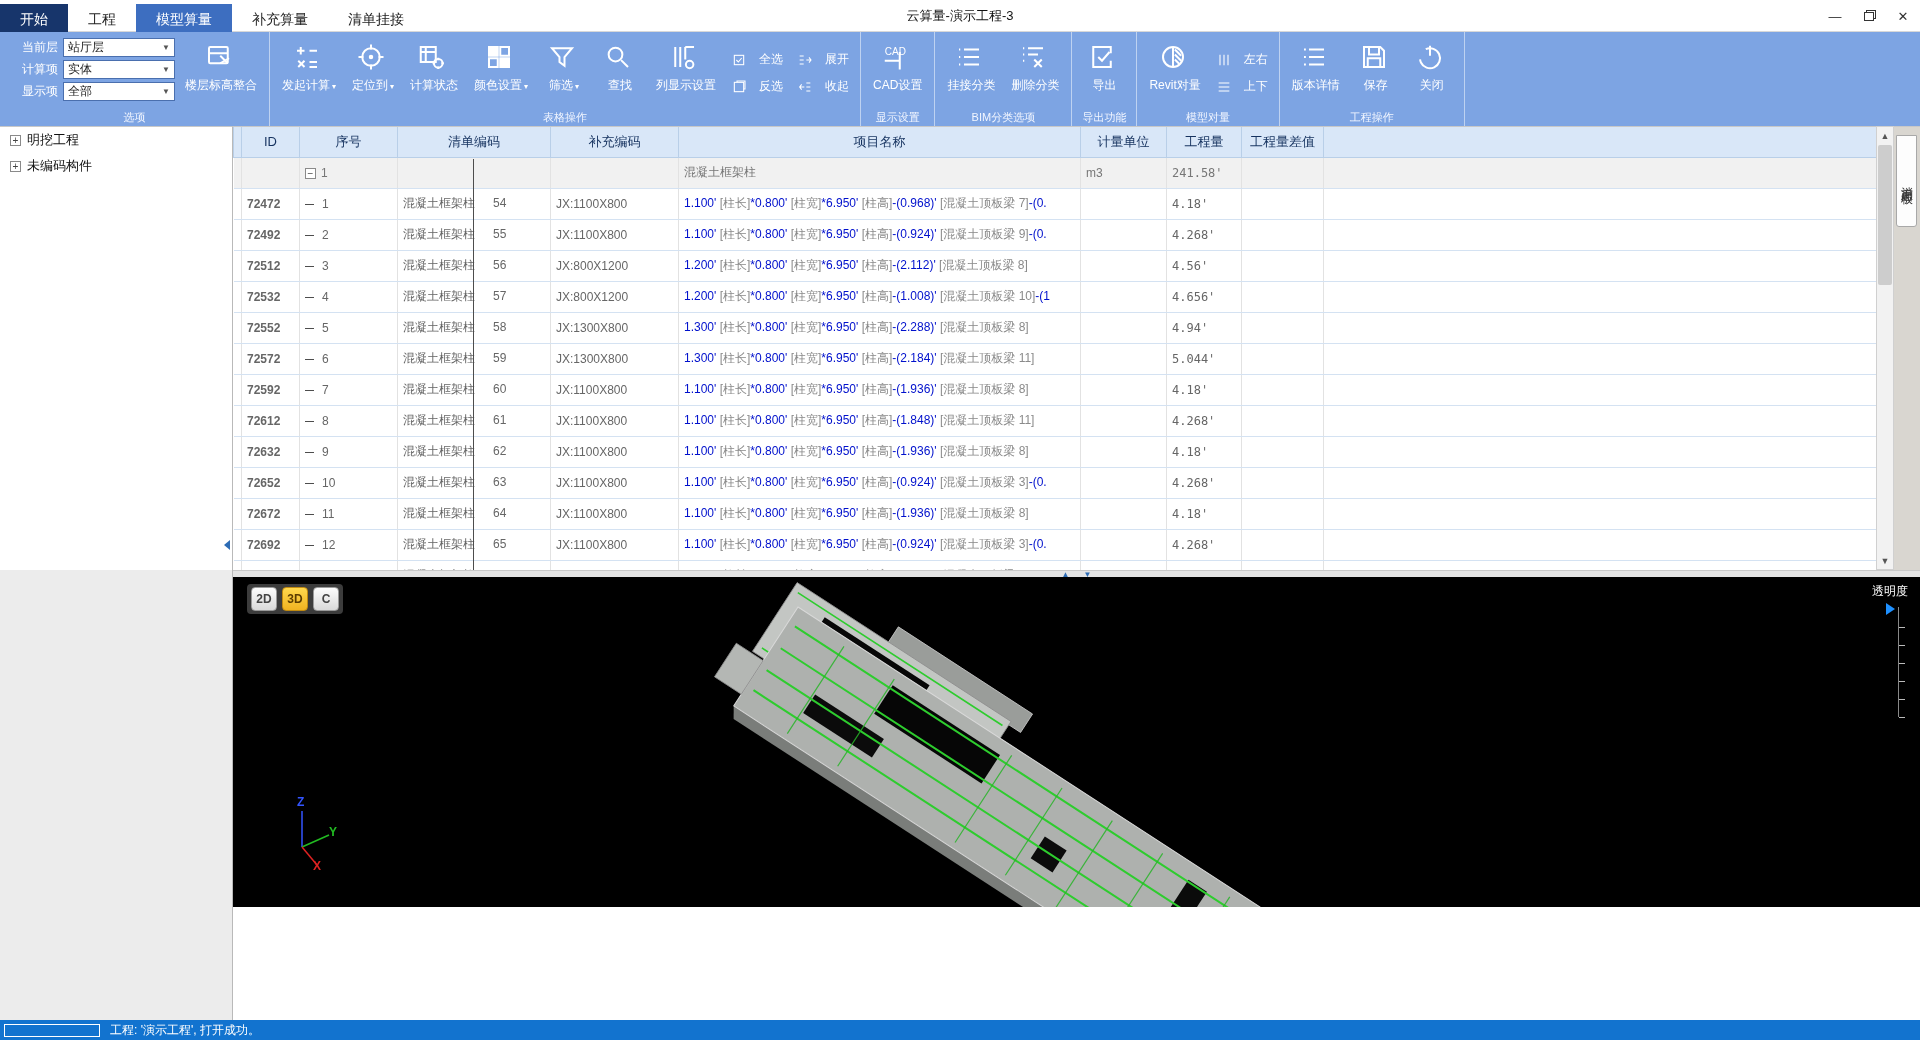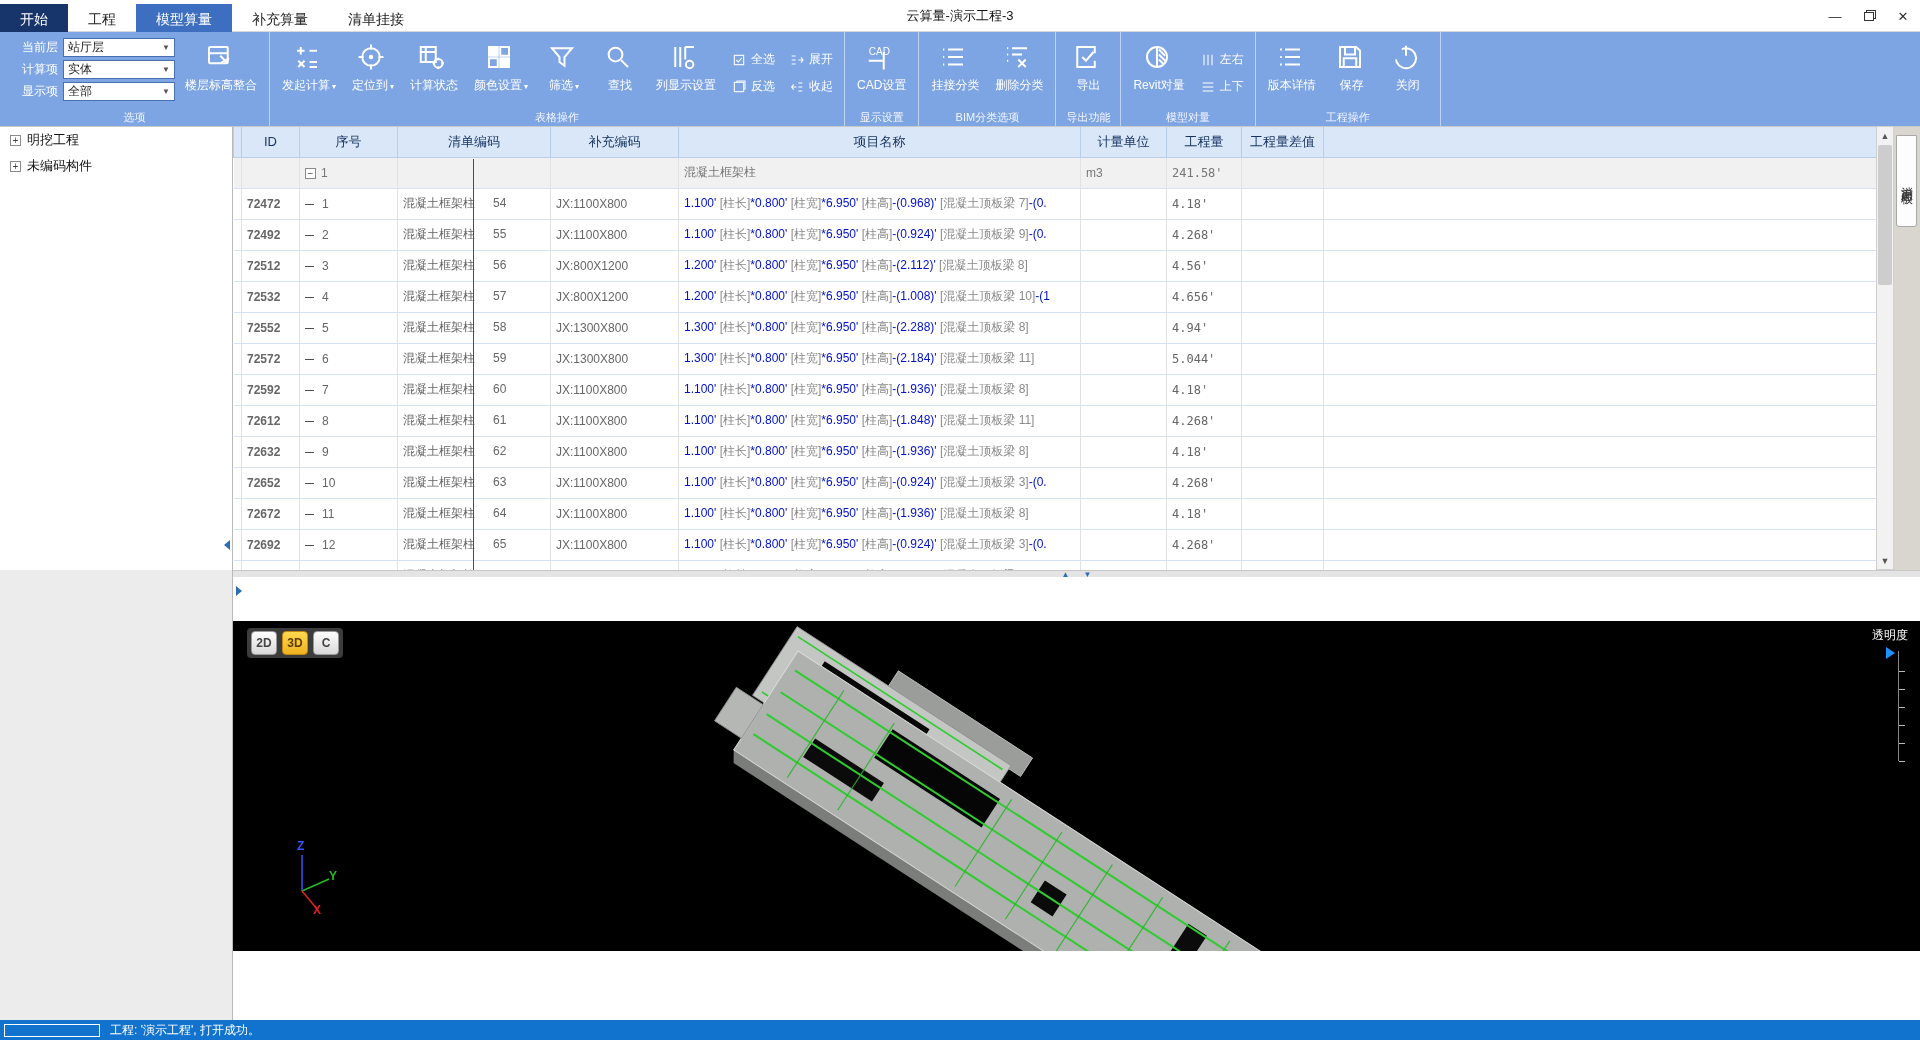--- a/index.html
+++ b/index.html
@@ -21,21 +21,21 @@
   
   .ribbon { position:absolute; left:0; top:32px; width:1920px; height:94px; background:#7da4e3; display:flex; align-items:stretch; color:#fff; }
   .rgroup { display:flex; flex-direction:column; padding:4px 6px 0 6px; border-right:1px solid rgba(255,255,255,.5); }
   .rgroup-body { flex:1; display:flex; align-items:stretch; gap:4px; }
   .rgroup-label { height:16px; text-align:center; font-size:11px; color:#f2f6ff; line-height:14px; }
   .bigbtn { display:flex; flex-direction:column; align-items:center; justify-content:flex-start; padding:4px 6px 2px 6px; min-width:52px; border-radius:2px; }
   .bigbtn .icn { width:34px; height:34px; display:flex; align-items:center; }
   .bigbtn .lbl { font-size:12px; white-space:nowrap; margin-top:3px; }
   .caret { font-size:8px; margin-left:2px; }
   .stack { display:flex; flex-direction:column; justify-content:center; gap:6px; padding:0 2px; }
-  .smallbtn { display:flex; align-items:center; gap:4px; font-size:12px; white-space:nowrap; padding:2px 3px; border-radius:2px; }
+  .smallbtn { display:flex; align-items:center; gap:12px; font-size:12px; white-space:nowrap; padding:2px 3px; border-radius:2px; }
   .smallbtn .icn { width:16px; height:16px; display:flex; align-items:center; justify-content:center; }
   .optrows { display:flex; flex-direction:column; justify-content:flex-start; gap:3px; padding-top:2px; }
   .optrow { display:flex; align-items:center; gap:5px; font-size:12px; }
   .optrow .ddl { width:52px; text-align:right; white-space:nowrap; }
   .ddbox { width:112px; height:19px; background:#fff; border:1px solid #4a6fae; color:#222; font-size:12px; display:flex; align-items:center; padding:0 4px; }
   .ddbox .v { flex:1; white-space:nowrap; overflow:hidden; }
   .ddbox .a { font-size:8px; color:#555; }
 
   
   .sidebar { position:absolute; left:0; top:126px; width:233px; height:444px; background:#fff; border-right:1px solid #b9b9b9; border-top:1px solid #c8c8c8; }
@@ -69,21 +69,21 @@
   .msgtab { position:absolute; left:2px; top:8px; width:21px; height:92px; background:#fdfdfd; border:1px solid #a8a8a8; border-radius:0 0 3px 3px; writing-mode:vertical-rl; text-orientation:upright; font-size:12px; color:#333; display:flex; align-items:center; justify-content:center; letter-spacing:2px; }
 
   
   .splitter { position:absolute; left:233px; top:570px; width:1687px; height:7px; background:#e4e4e4; border-top:1px solid #c8c8c8; display:flex; align-items:center; justify-content:center; gap:14px; }
   .sparrow { font-size:8px; color:#2d6cb5; line-height:7px; }
   .edgearrow { position:absolute; width:0; height:0; }
   .arrow-left  { left:224px; top:540px; border-top:5px solid transparent; border-bottom:5px solid transparent; border-right:6px solid #2d6cb5; }
   .arrow-right { left:236px; top:586px; border-top:5px solid transparent; border-bottom:5px solid transparent; border-left:6px solid #2d6cb5; }
 
   
-  .viewport { position:absolute; left:233px; top:577px; width:1687px; height:330px; background:#000; overflow:hidden;margin-top:44px; }
+  .viewport { position:absolute; left:233px; top:577px; width:1687px; height:330px; background:#000; overflow:hidden; }
   .viewbtns { position:absolute; left:14px; top:7px; background:#3c3c3c; border-radius:4px; padding:3px 4px; display:flex; gap:5px; }
   .vbtn { width:26px; height:24px; border-radius:4px; background:linear-gradient(#fdfdfd,#d9d9d9); border:1px solid #9a9a9a; color:#444; font-size:12px; font-weight:bold; display:flex; align-items:center; justify-content:center; }
   .vbtn.on { background:linear-gradient(#ffd84d,#f0b321); border-color:#c08a10; color:#5a3c00; }
   .axis { position:absolute; left:40px; bottom:28px; width:90px; height:80px; }
   .axis span { position:absolute; font-size:12px; font-weight:bold; }
   .axis .zl { color:#3355ff; left:24px; top:-4px; }
   .axis .yl { color:#22bb22; left:56px; top:26px; }
   .axis .xl { color:#dd2222; left:40px; top:60px; }
   .transp { position:absolute; right:4px; top:6px; width:44px; color:#fff; font-size:12px; }
   .transp .trk { position:absolute; left:26px; top:24px; height:110px; border-left:1px solid #888; }

